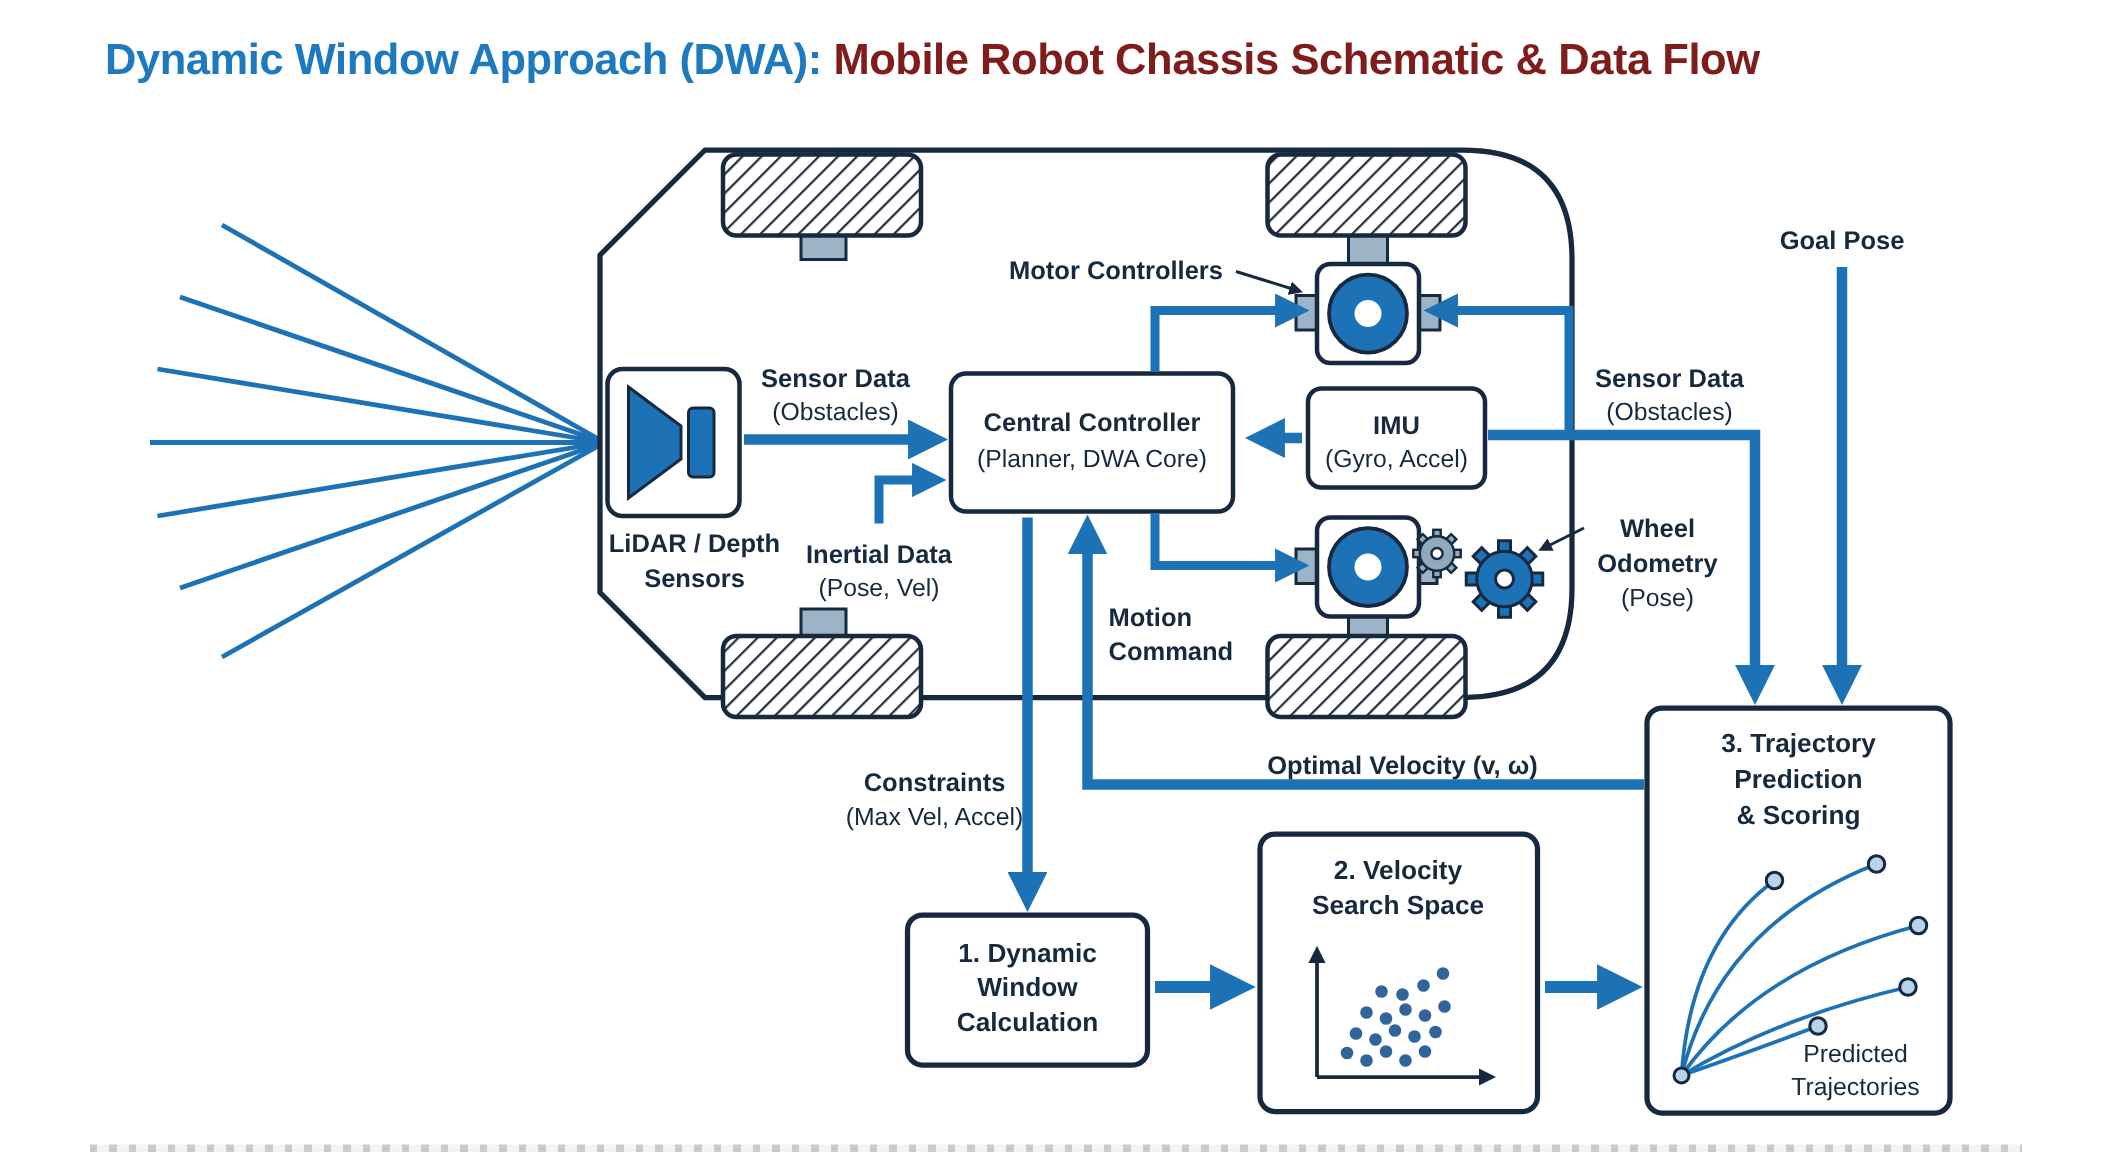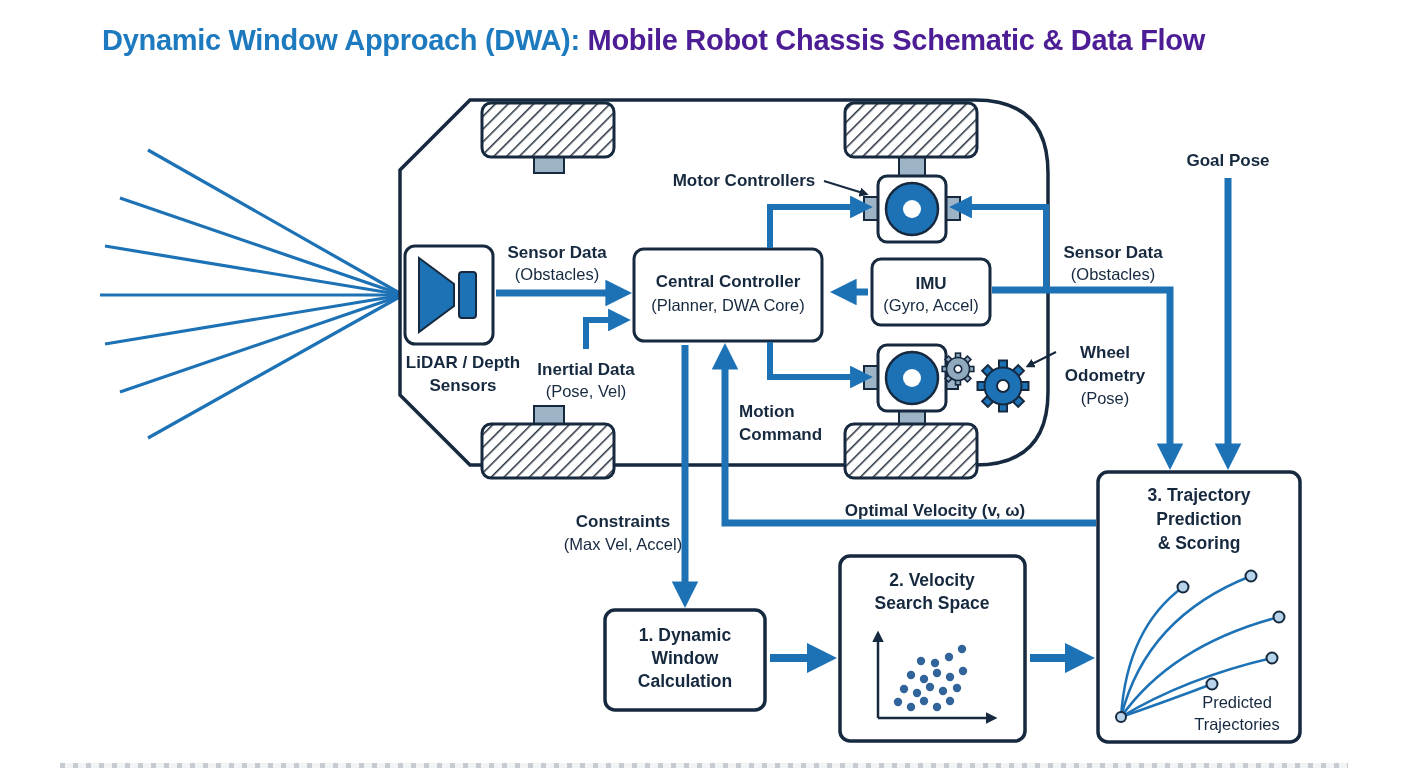--- a/index.html
+++ b/index.html
@@ -1,21 +1,21 @@
 <!DOCTYPE html>
 <html><head>
 <meta charset="utf-8">
 <style>
   * { box-sizing: border-box; margin: 0; padding: 0; }
   html, body { background: #ffffff; }
   body { width: 1408px; height: 768px; font-family: "Liberation Sans", sans-serif; }
   #stage { position: relative; width: 1408px; height: 768px; background: #ffffff; overflow: hidden; }
   #title { position: absolute; left: 70px; top: 24px; font-size: 29px; font-weight: 700; letter-spacing: -0.3px; white-space: nowrap; }
-  #title .t1 { color: #1e7abf; margin-left: 32px; }
-  #title .t2 { color: #4c1d95; }
+  #title .t1 { color: #1e7abf; }
+  #title .t2 { color: #7f1d1d; }
   svg.diagram { position: absolute; left: 0; top: 0; }
   svg text { font-family: "Liberation Sans", sans-serif; fill: #16293f; }
   .tb { font-size: 17px; font-weight: 700; }
   .tn { font-size: 16.5px; font-weight: 400; }
   .tt { font-size: 17.5px; font-weight: 700; }
   #bottomstrip { position: absolute; left: 60px; right: 60px; bottom: 0; height: 5px;
     background: repeating-linear-gradient(90deg, #8d97a3 0 5px, #e4e7ea 5px 13px); opacity: .5; }
 </style>
 </head>
 <body>

